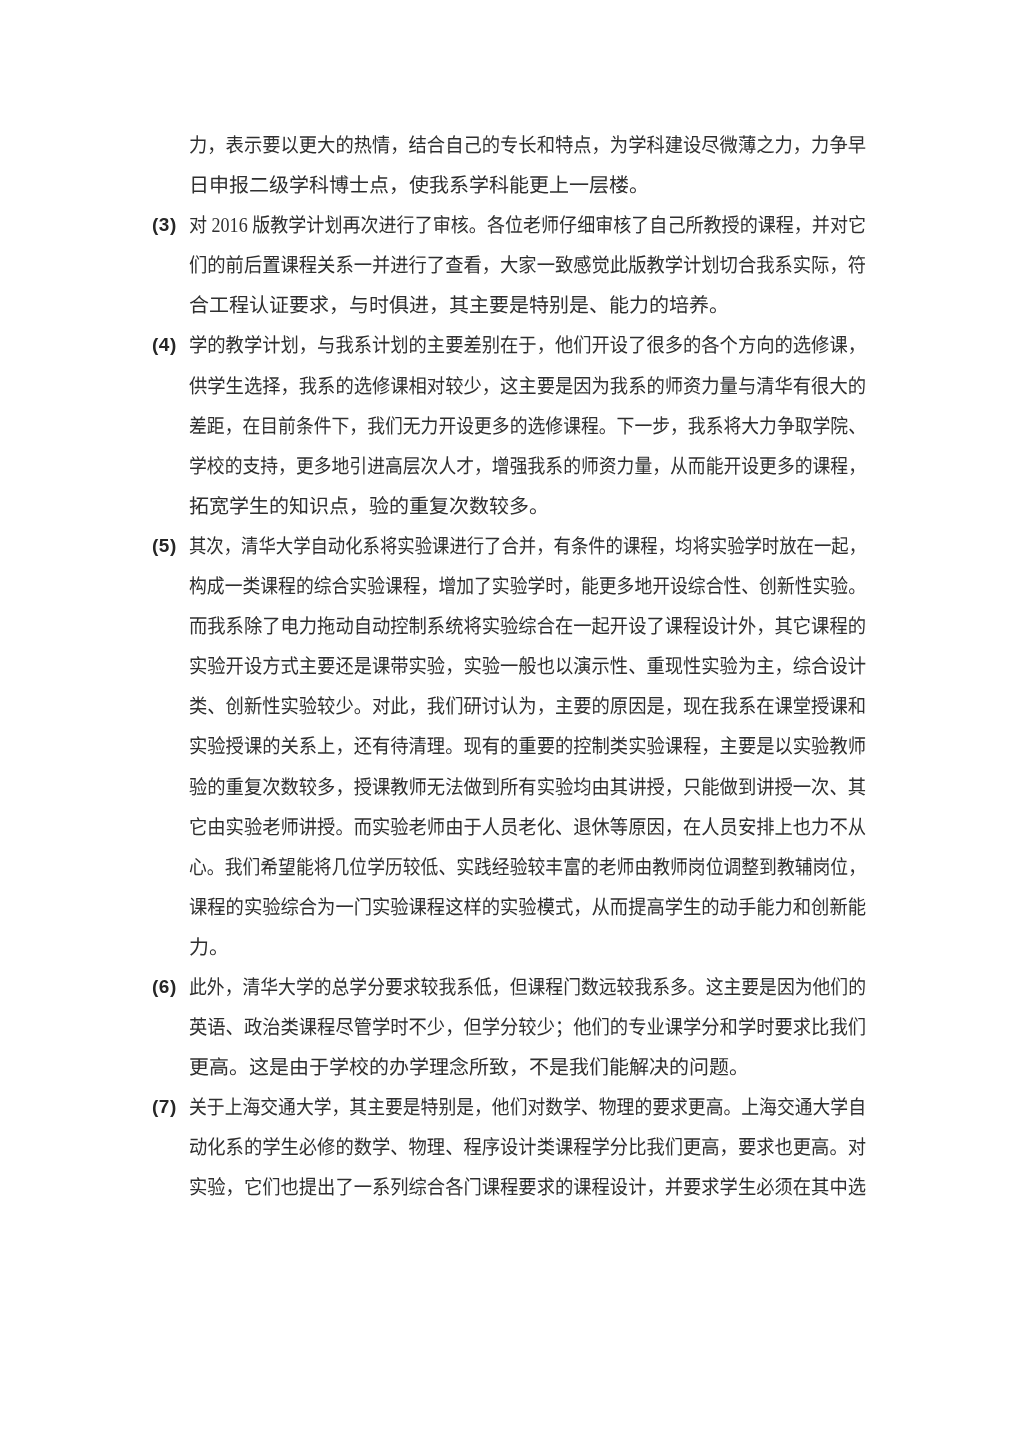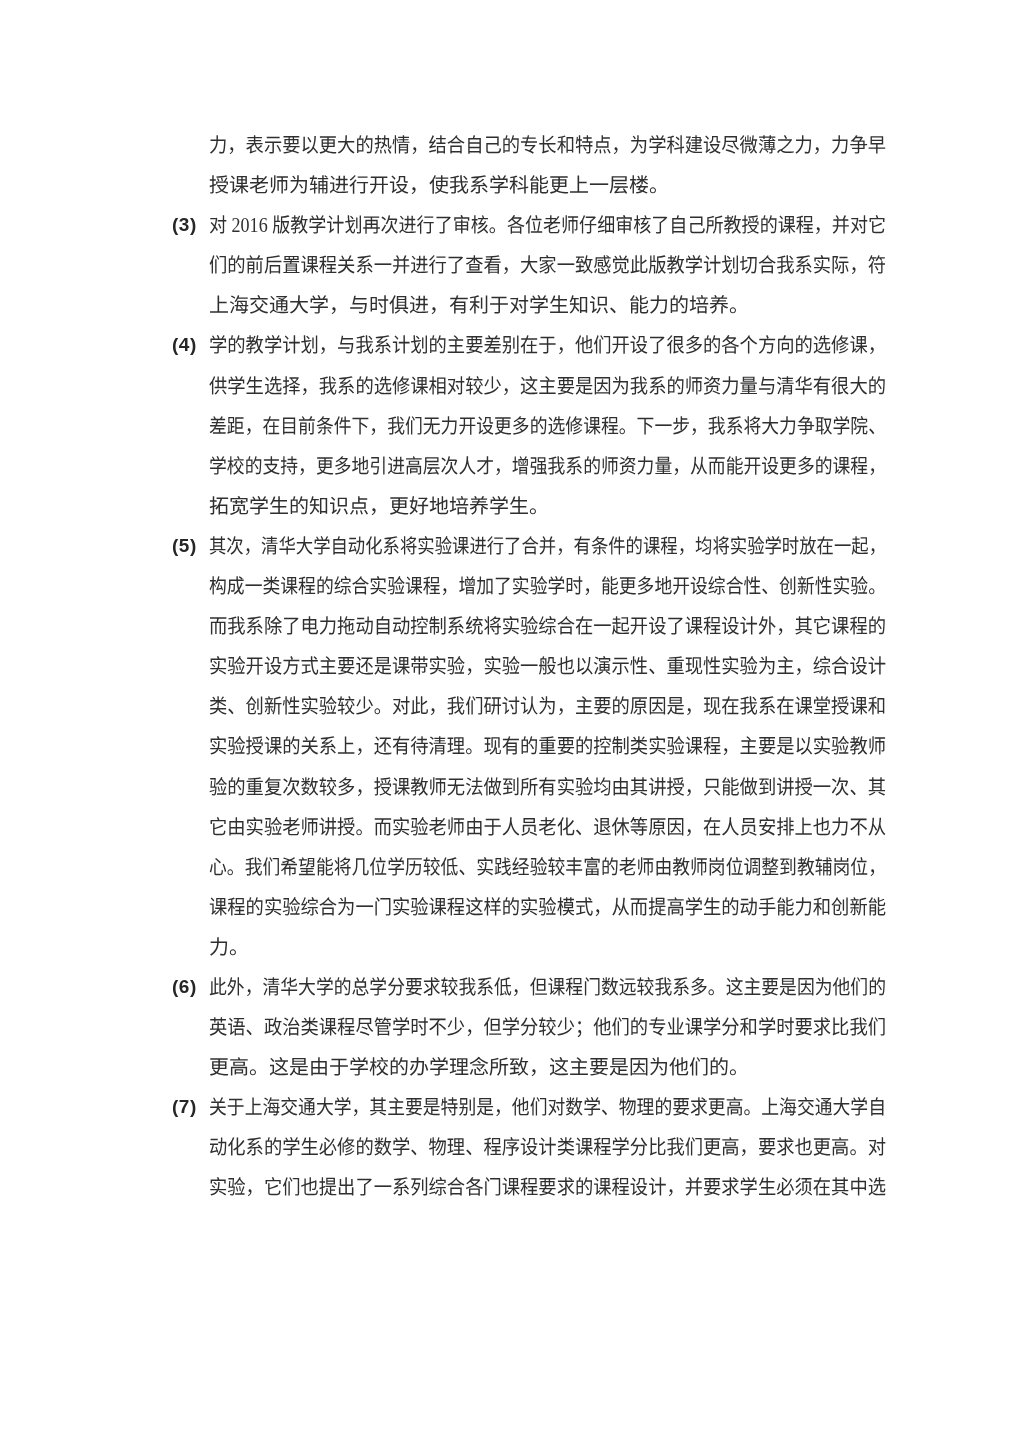--- a/index.html
+++ b/index.html
@@ -11,21 +11,21 @@
     position: relative;
     width: 1024px;
     height: 1448px;
     background: #ffffff;
     overflow: hidden;
     font-family: "Liberation Serif", "DejaVu Serif", serif;
     color: #2f2f2f;
   }
   .content {
     position: absolute;
-    left: 172px;
+    left: 152px;
     top: 125px;
     width: 714px;
   }
   .para {
     position: relative;
     padding-left: 37px;
   }
   .num {
     position: absolute;
     left: 0;
@@ -52,55 +52,55 @@
     line-height: 40.1px;
   }
 </style>
 </head>
 <body>
 
 <div class="page">
   <div class="content">
       <div class="para">
         <div class="line"><span class="lt" style="transform: scaleX(0.914865);">力，表示要以更大的热情，结合自己的专长和特点，为学科建设尽微薄之力，力争早</span></div>
-        <div class="line"><span class="lt">授课老师为辅进行开设，使我系学科能更上一层楼。</span></div>
+        <div class="line"><span class="lt">日申报二级学科博士点，使我系学科能更上一层楼。</span></div>
       </div>
       <div class="para">
         <span class="num">(3)</span>
         <div class="line"><span class="lt" style="transform: scaleX(0.902667);">对 2016 版教学计划再次进行了审核。各位老师仔细审核了自己所教授的课程，并对它</span></div>
         <div class="line"><span class="lt" style="transform: scaleX(0.914865);">们的前后置课程关系一并进行了查看，大家一致感觉此版教学计划切合我系实际，符</span></div>
-        <div class="line"><span class="lt">上海交通大学，与时俱进，有利于对学生知识、能力的培养。</span></div>
+        <div class="line"><span class="lt">合工程认证要求，与时俱进，其主要是特别是、能力的培养。</span></div>
       </div>
       <div class="para">
         <span class="num">(4)</span>
         <div class="line"><span class="lt" style="transform: scaleX(0.914865);">学的教学计划，与我系计划的主要差别在于，他们开设了很多的各个方向的选修课，</span></div>
         <div class="line"><span class="lt" style="transform: scaleX(0.914865);">供学生选择，我系的选修课相对较少，这主要是因为我系的师资力量与清华有很大的</span></div>
         <div class="line"><span class="lt" style="transform: scaleX(0.890789);">差距，在目前条件下，我们无力开设更多的选修课程。下一步，我系将大力争取学院、</span></div>
         <div class="line"><span class="lt" style="transform: scaleX(0.890789);">学校的支持，更多地引进高层次人才，增强我系的师资力量，从而能开设更多的课程，</span></div>
-        <div class="line"><span class="lt">拓宽学生的知识点，更好地培养学生。</span></div>
+        <div class="line"><span class="lt">拓宽学生的知识点，验的重复次数较多。</span></div>
       </div>
       <div class="para">
         <span class="num">(5)</span>
         <div class="line"><span class="lt" style="transform: scaleX(0.867949);">其次，清华大学自动化系将实验课进行了合并，有条件的课程，均将实验学时放在一起，</span></div>
         <div class="line"><span class="lt" style="transform: scaleX(0.890789);">构成一类课程的综合实验课程，增加了实验学时，能更多地开设综合性、创新性实验。</span></div>
         <div class="line"><span class="lt" style="transform: scaleX(0.914865);">而我系除了电力拖动自动控制系统将实验综合在一起开设了课程设计外，其它课程的</span></div>
         <div class="line"><span class="lt" style="transform: scaleX(0.914865);">实验开设方式主要还是课带实验，实验一般也以演示性、重现性实验为主，综合设计</span></div>
         <div class="line"><span class="lt" style="transform: scaleX(0.914865);">类、创新性实验较少。对此，我们研讨认为，主要的原因是，现在我系在课堂授课和</span></div>
         <div class="line"><span class="lt" style="transform: scaleX(0.914865);">实验授课的关系上，还有待清理。现有的重要的控制类实验课程，主要是以实验教师</span></div>
         <div class="line"><span class="lt" style="transform: scaleX(0.914865);">验的重复次数较多，授课教师无法做到所有实验均由其讲授，只能做到讲授一次、其</span></div>
         <div class="line"><span class="lt" style="transform: scaleX(0.914865);">它由实验老师讲授。而实验老师由于人员老化、退休等原因，在人员安排上也力不从</span></div>
         <div class="line"><span class="lt" style="transform: scaleX(0.890789);">心。我们希望能将几位学历较低、实践经验较丰富的老师由教师岗位调整到教辅岗位，</span></div>
         <div class="line"><span class="lt" style="transform: scaleX(0.914865);">课程的实验综合为一门实验课程这样的实验模式，从而提高学生的动手能力和创新能</span></div>
         <div class="line"><span class="lt">力。</span></div>
       </div>
       <div class="para">
         <span class="num">(6)</span>
         <div class="line"><span class="lt" style="transform: scaleX(0.890789);">此外，清华大学的总学分要求较我系低，但课程门数远较我系多。这主要是因为他们的</span></div>
         <div class="line"><span class="lt" style="transform: scaleX(0.914865);">英语、政治类课程尽管学时不少，但学分较少；他们的专业课学分和学时要求比我们</span></div>
-        <div class="line"><span class="lt">更高。这是由于学校的办学理念所致，这主要是因为他们的。</span></div>
+        <div class="line"><span class="lt">更高。这是由于学校的办学理念所致，不是我们能解决的问题。</span></div>
       </div>
       <div class="para">
         <span class="num">(7)</span>
         <div class="line"><span class="lt" style="transform: scaleX(0.890789);">关于上海交通大学，其主要是特别是，他们对数学、物理的要求更高。上海交通大学自</span></div>
         <div class="line"><span class="lt" style="transform: scaleX(0.914865);">动化系的学生必修的数学、物理、程序设计类课程学分比我们更高，要求也更高。对</span></div>
         <div class="line"><span class="lt" style="transform: scaleX(0.914865);">实验，它们也提出了一系列综合各门课程要求的课程设计，并要求学生必须在其中选</span></div>
       </div>
     </div>
 </div>
 

